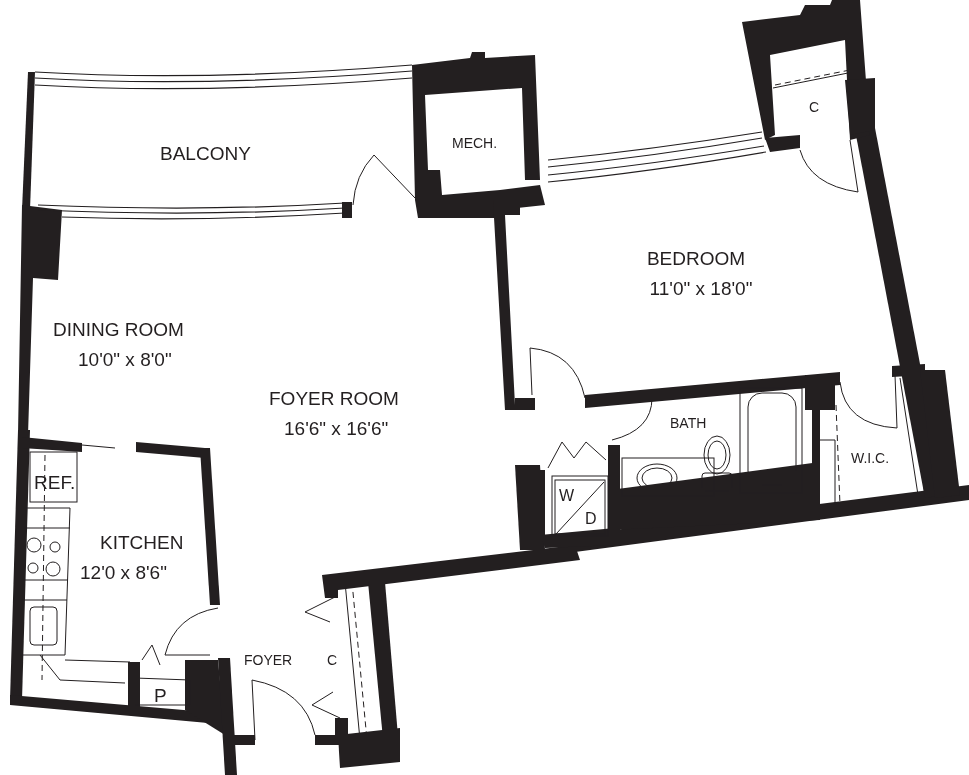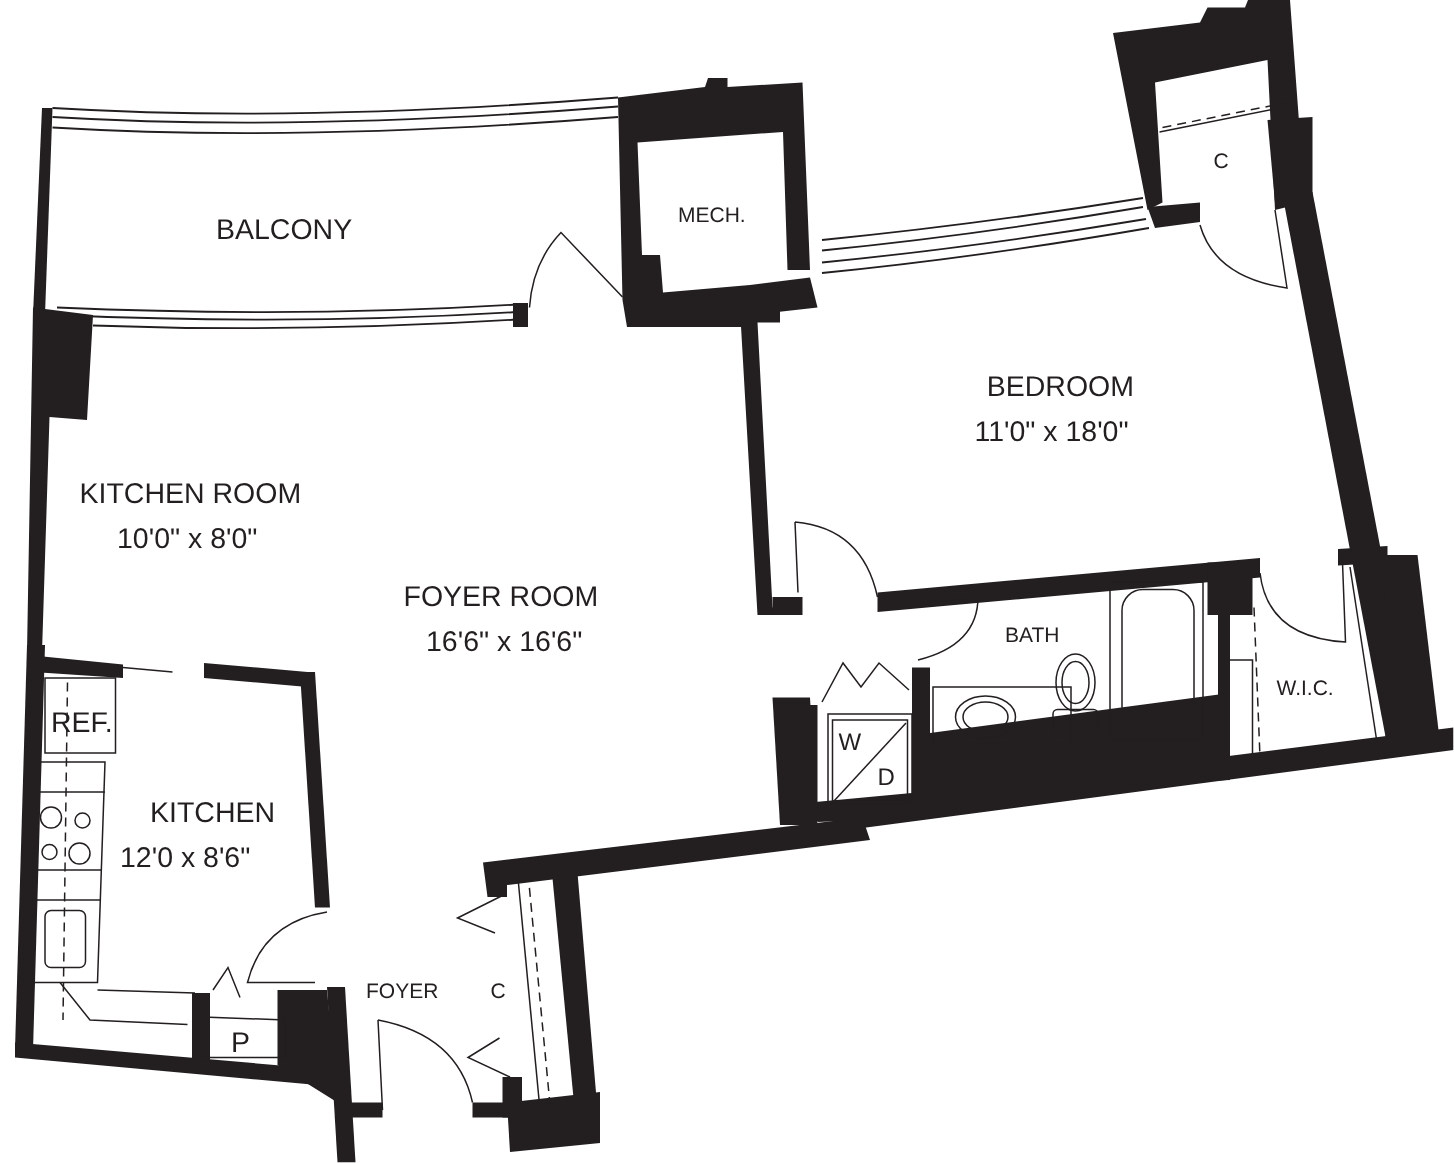--- a/index.html
+++ b/index.html
@@ -151,28 +151,28 @@
     <circle cx="34" cy="545" r="7"></circle>
     <circle cx="55" cy="547" r="5"></circle>
     <circle cx="33" cy="568" r="5"></circle>
     <circle cx="53" cy="569" r="7"></circle>
     <rect x="30" y="607" width="27" height="38" rx="4"></rect>
     <path d="M65,660 L130,662 M40,655 L60,680 L125,683"></path>
     <path d="M135,678 L190,680 L190,705 L135,705"></path>
   </g>
 </svg>
 
-<div class="label lg" style="left:144px;top:144px;">BALCONY</div>
+<div class="label lg" style="left:160px;top:144px;">BALCONY</div>
 <div class="label sm" style="left:452px;top:136px;text-align:center;">MECH.</div>
 <div class="label sm" style="left:809px;top:100px;">C</div>
 
-<div class="label lg center" style="left:636px;top:249px;width:120px;text-align:right;">BEDROOM</div>
+<div class="label lg center" style="left:636px;top:249px;width:120px;">BEDROOM</div>
 <div class="label lg center" style="left:626px;top:279px;width:150px;">11'0" x 18'0"</div>
 
-<div class="label lg" style="left:53px;top:320px;">KITCHEN ROOM</div>
+<div class="label lg" style="left:53px;top:320px;">DINING ROOM</div>
 <div class="label lg" style="left:78px;top:350px;">10'0" x 8'0"</div>
 
 <div class="label lg" style="left:269px;top:389px;">FOYER ROOM</div>
 <div class="label lg" style="left:284px;top:419px;">16'6" x 16'6"</div>
 
 <div class="label sm" style="left:670px;top:416px;text-align:right;">BATH</div>
 <div class="label sm" style="left:851px;top:451px;">W.I.C.</div>
 
 <div class="label lg" style="left:100px;top:533px;">KITCHEN</div>
 <div class="label lg" style="left:80px;top:563px;">12'0 x 8'6"</div>

